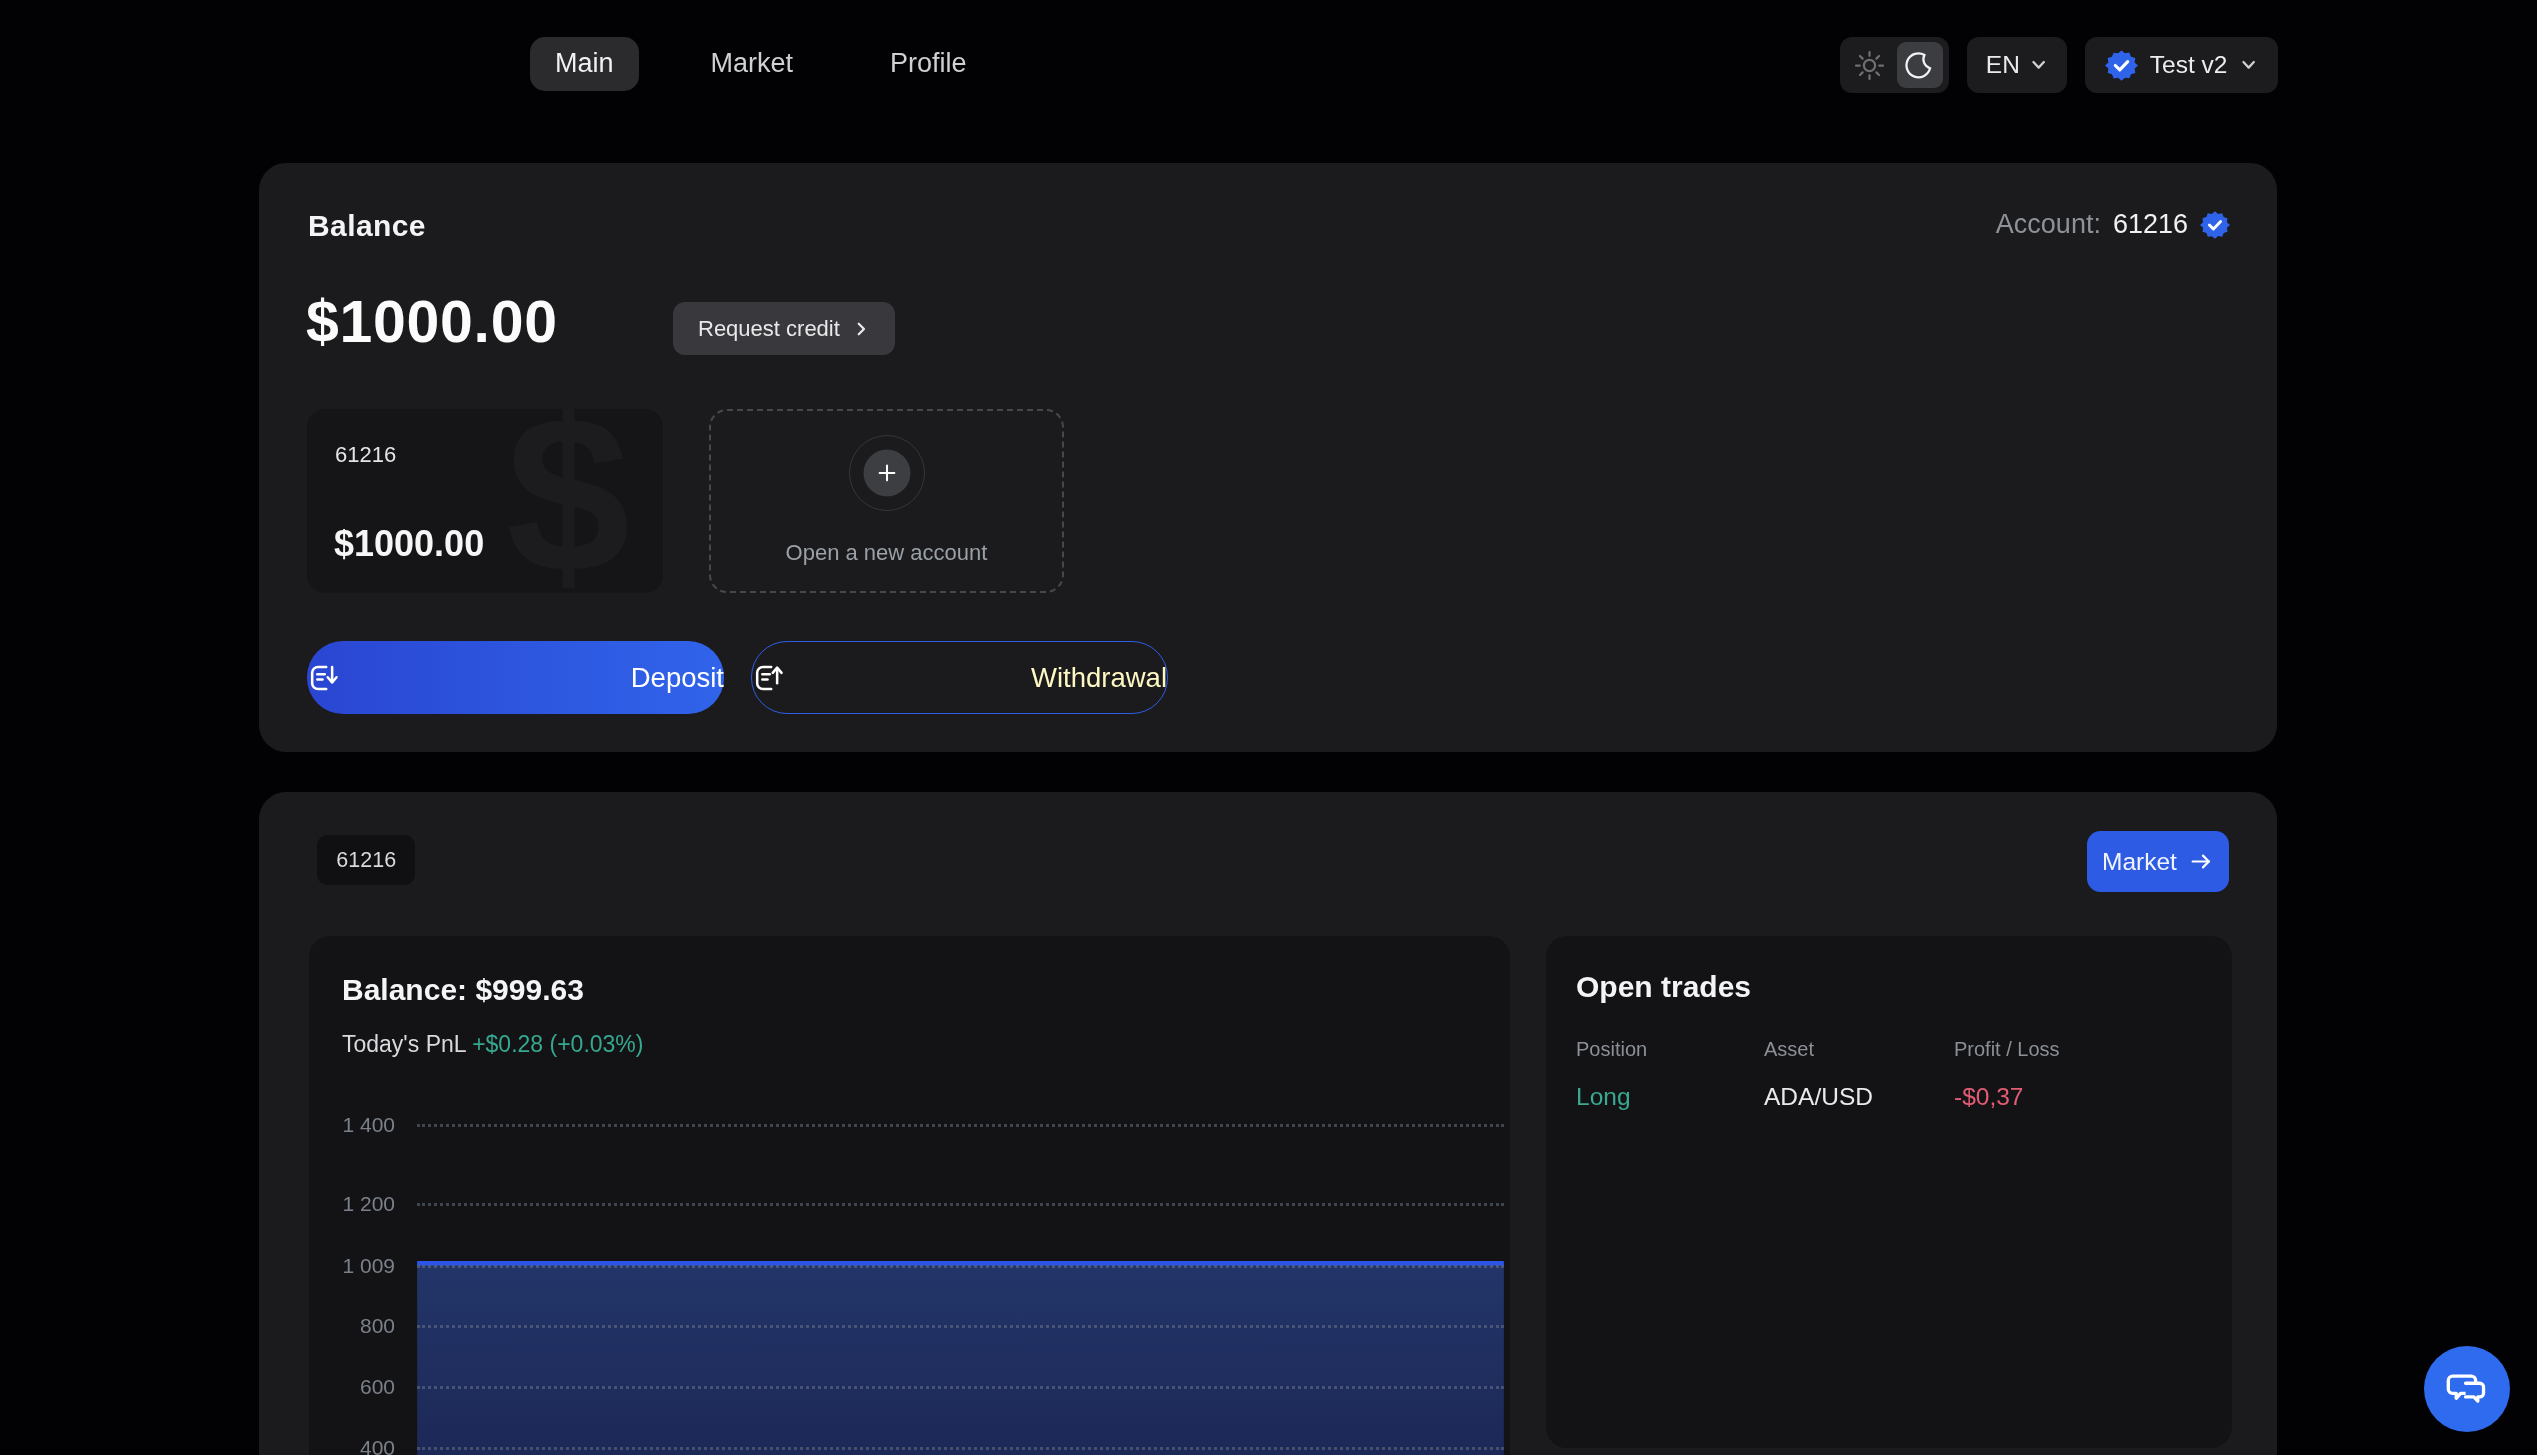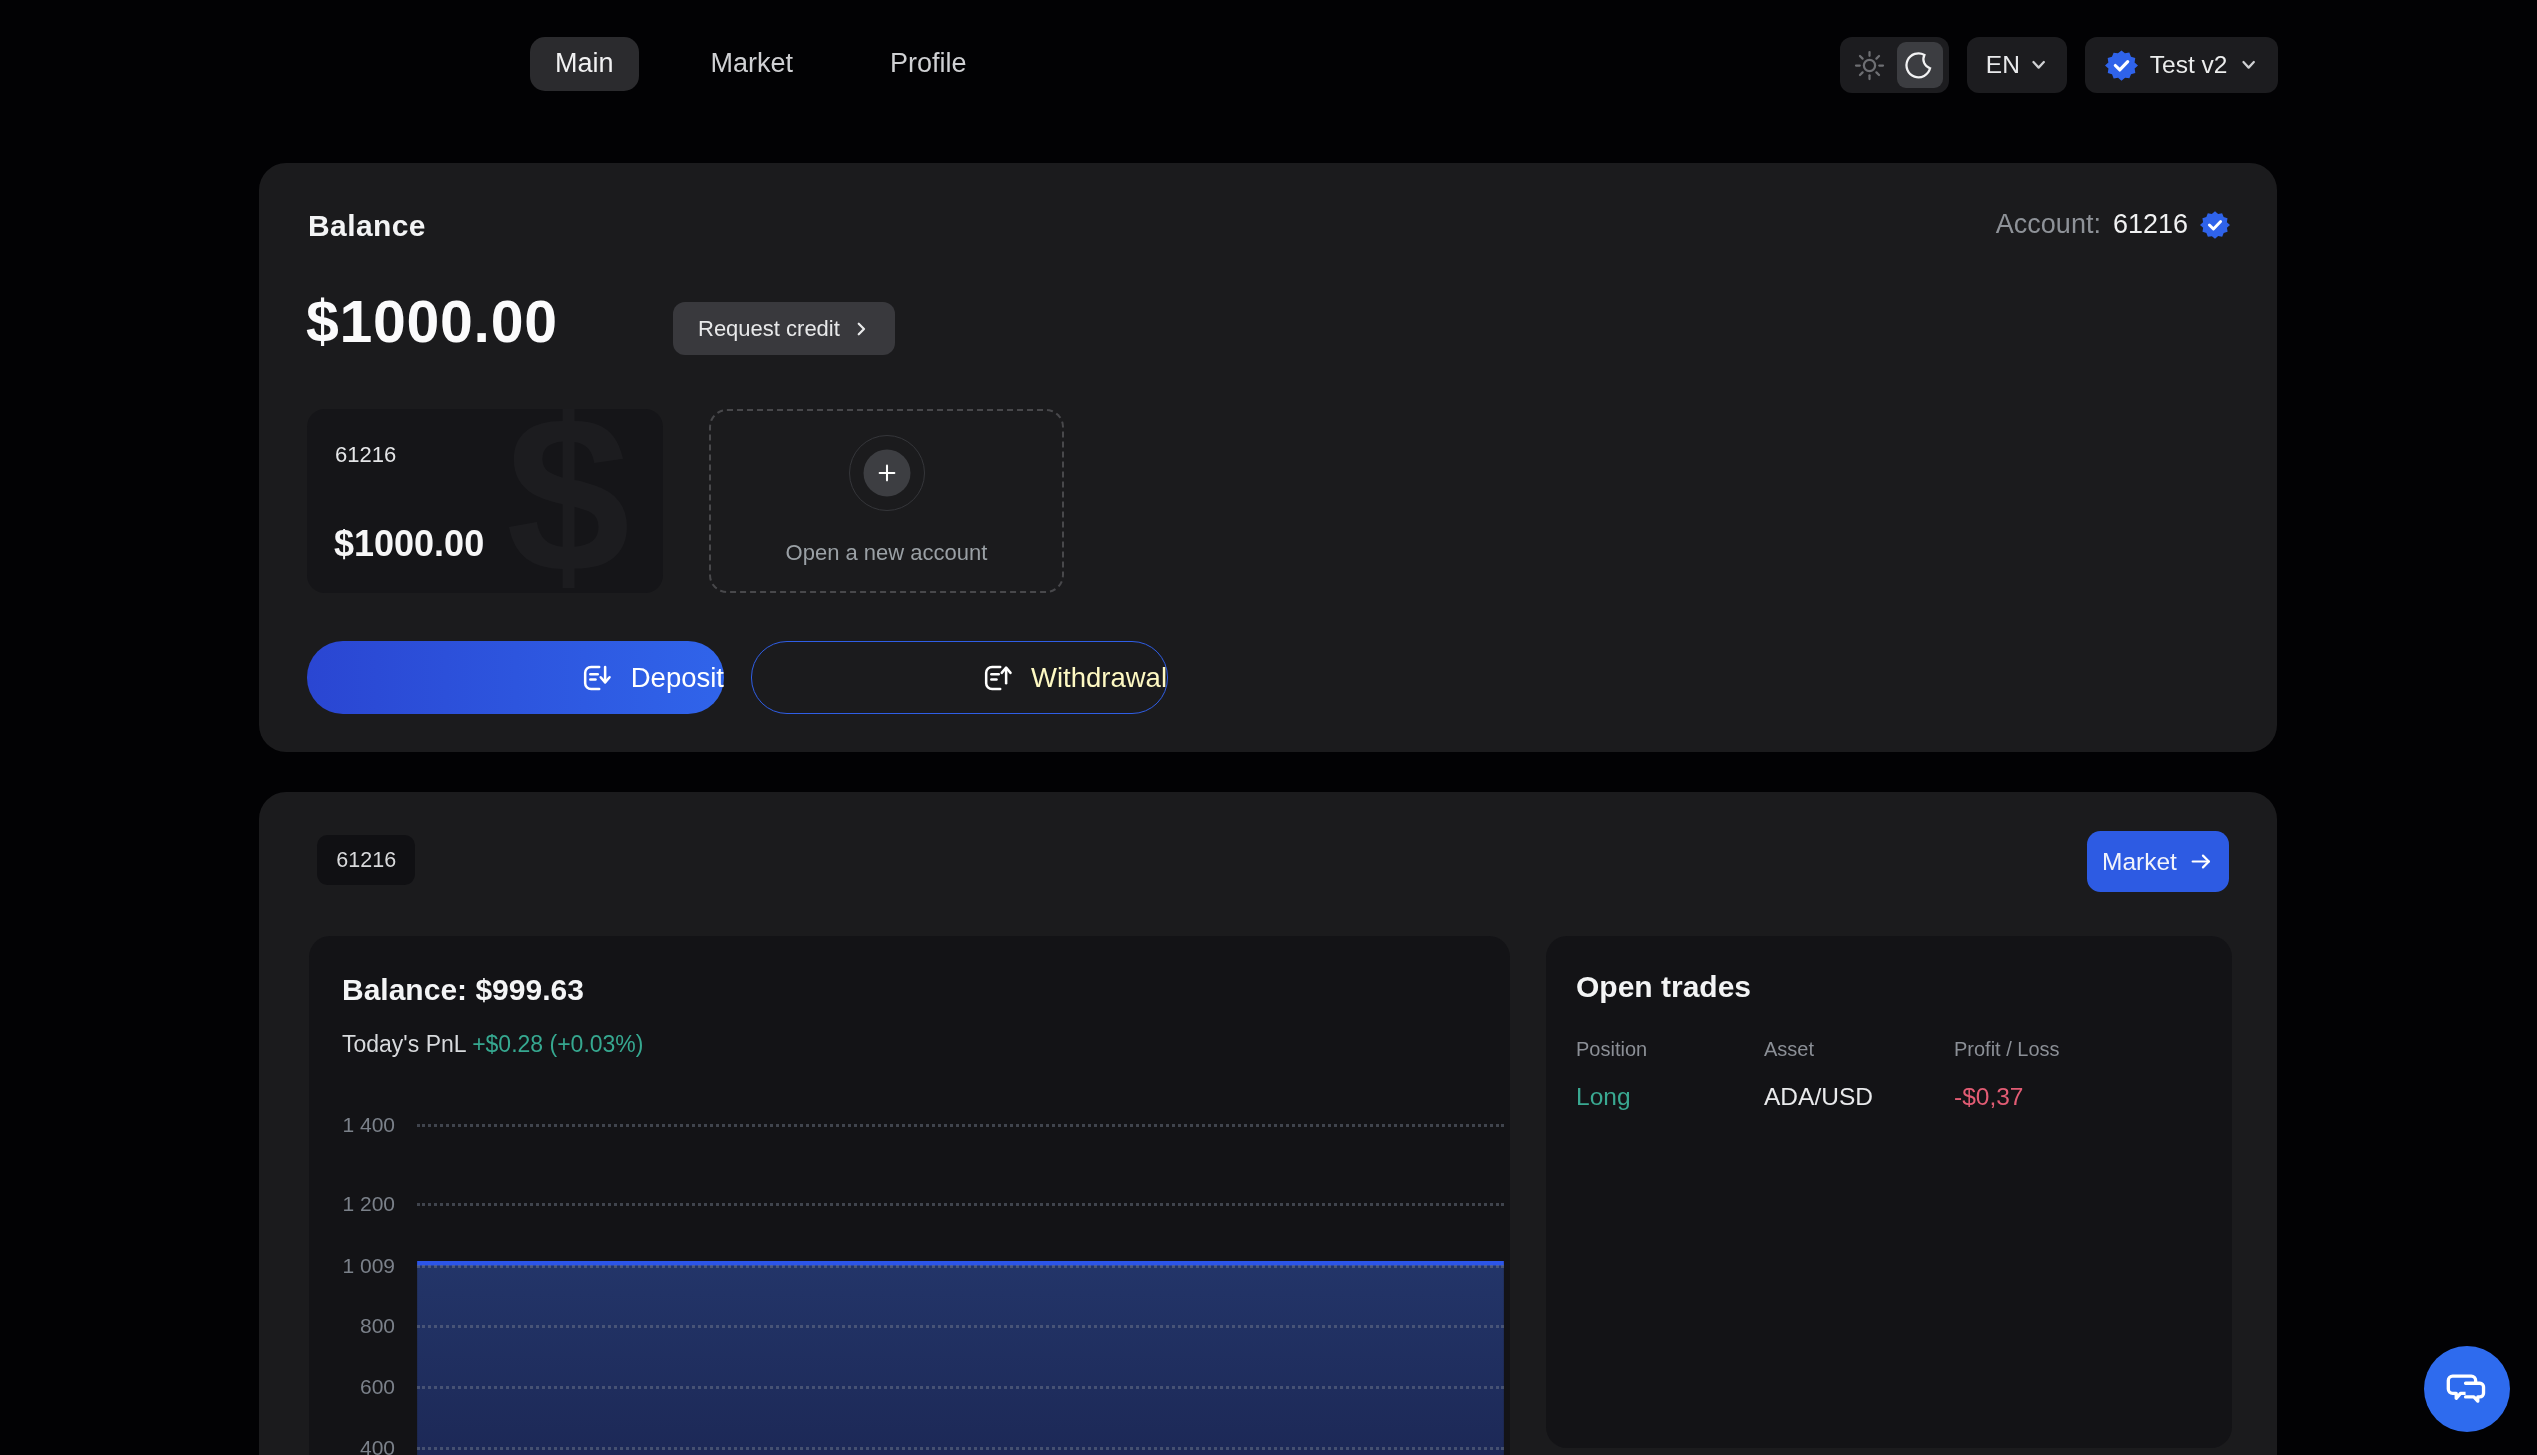--- a/index.html
+++ b/index.html
@@ -44,21 +44,21 @@
   .new-acct{position:absolute;left:450px;top:246px;width:355px;height:184px;border:2.2px dashed #48484b;
             border-radius:18px;box-sizing:border-box;cursor:pointer;}
   .new-acct .ring{position:absolute;left:50%;top:62px;transform:translate(-50%,-50%);
                   width:74px;height:74px;border:1.5px solid #35363a;border-radius:50%;}
   .new-acct .plus-circle{position:absolute;left:50%;top:62px;transform:translate(-50%,-50%);
                   width:47px;height:47px;background:#3d3e42;border-radius:50%;
                   display:flex;align-items:center;justify-content:center;}
   .new-acct .cap{position:absolute;left:0;right:0;bottom:25px;text-align:center;font-size:22px;color:#9aa0a5;}
 
   .btn-row-btn{position:absolute;top:478px;height:73px;border-radius:36px;display:flex;align-items:center;
-               justify-content:flex-end;gap:16.3px;font-size:27.5px;box-sizing:border-box;cursor:pointer;}
+               justify-content:space-between;gap:16.3px;font-size:27.5px;box-sizing:border-box;cursor:pointer;}
   .deposit{left:48px;width:417px;background:linear-gradient(90deg,#2a46d2,#3064ea);color:#fff;}
   .withdraw{left:492px;width:417px;background:transparent;border:1.5px solid #2f5ee6;color:#fef9c3;}
 
   
   .chip{position:absolute;left:58px;top:43px;height:50px;padding:0 19.3px;background:#101013;border-radius:10.4px;
         display:flex;align-items:center;font-size:21.5px;color:#d8d9db;}
   .market-btn{position:absolute;left:1828px;top:39px;width:142px;height:61px;background:#2d5be3;border-radius:13.4px;
         display:flex;align-items:center;justify-content:center;gap:12px;font-size:24.5px;color:#f2f4fb;cursor:pointer;}
 
   .panel{position:absolute;background:#131316;border-radius:21px;overflow:hidden;}

